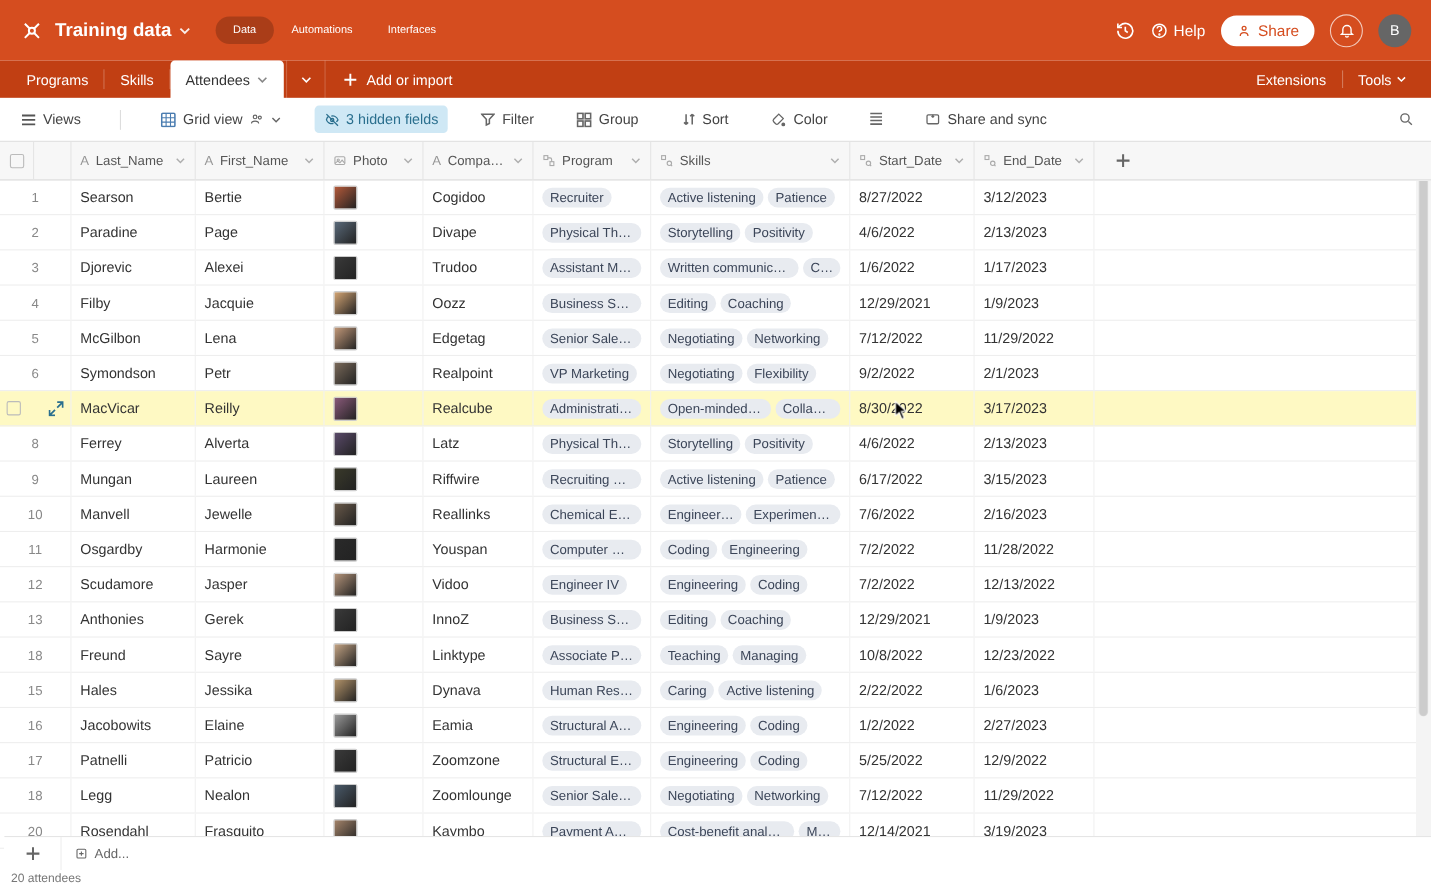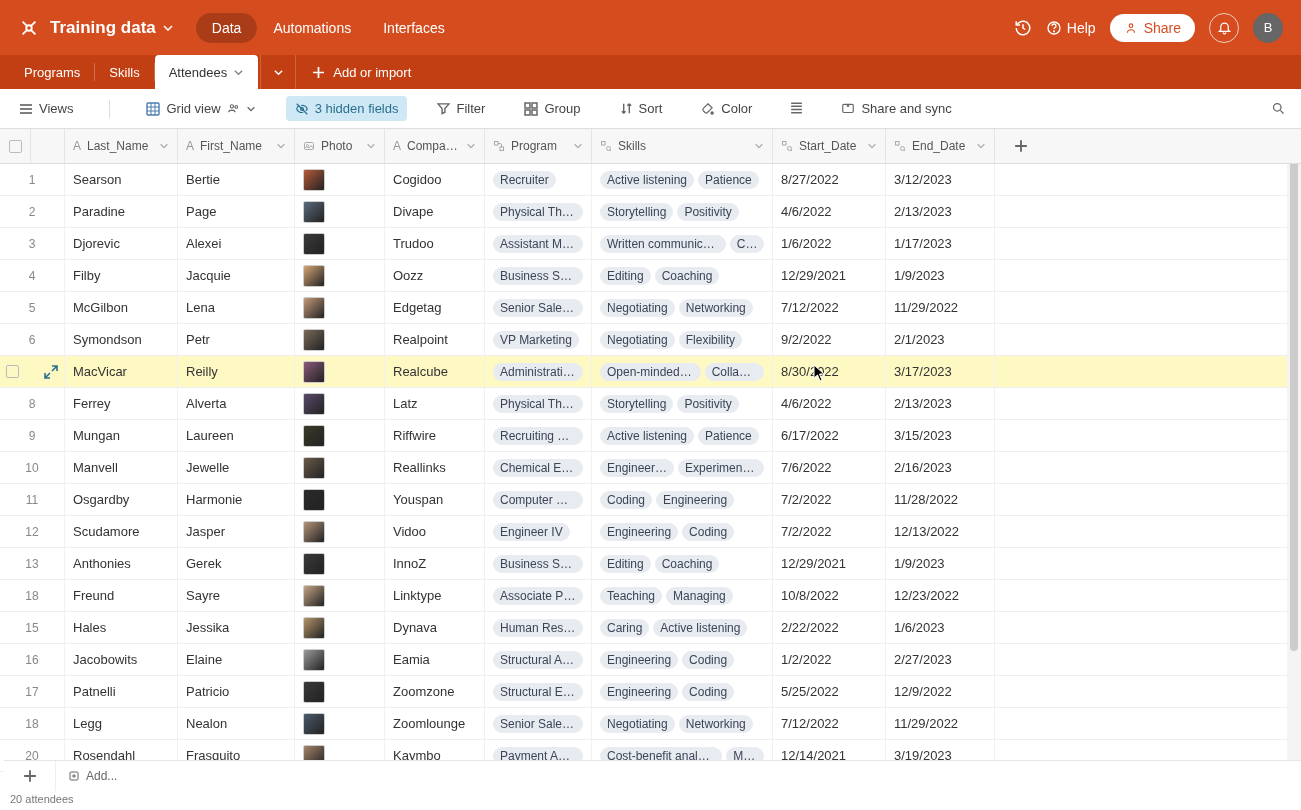--- a/index.html
+++ b/index.html
@@ -4,21 +4,21 @@
 <style>
 * { margin: 0; padding: 0; box-sizing: border-box; }
 body { font-family: -apple-system, BlinkMacSystemFont, 'Segoe UI', sans-serif; font-size: 13px; color: #333; overflow: hidden; width: 1301px; height: 810px; position: relative; }
 
 
 .top-header { background: #d54d1f; height: 55px; display: flex; align-items: center; padding: 0 18px; color: #fff; }
 .app-icon { width: 22px; height: 22px; margin-right: 10px; }
 .workspace-title { font-size: 17px; font-weight: 600; margin-right: 6px; }
 .ws-chev { opacity: .9; margin-right: 22px; }
 .top-nav { display: flex; gap: 0; }
-.top-nav-item { padding: 7px 16px; border-radius: 18px; cursor: pointer; font-size: 14px; }
+.top-nav-item { padding: 7px 16px; border-radius: 18px; cursor: pointer; font-size: 10px; }
 .top-nav-item.active { background: rgba(0,0,0,.2); }
 .top-right { margin-left: auto; display: flex; align-items: center; gap: 14px; }
 .icon-btn { display: inline-flex; align-items: center; justify-content: center; cursor: pointer; }
 .help-btn { display: flex; gap: 5px; font-size: 14px; }
 .share-btn { background: #fff; color: #d54d1f; padding: 6px 14px; border-radius: 18px; font-size: 14px; font-weight: 500; display: flex; align-items: center; gap: 6px; cursor: pointer; }
 .circ-btn { width: 30px; height: 30px; border-radius: 50%; border: 1.5px solid rgba(255,255,255,.7); display:flex; align-items:center; justify-content:center; cursor:pointer; }
 .avatar-btn { width: 30px; height: 30px; border-radius: 50%; background: #666; color:#fff; display:flex; align-items:center; justify-content:center; font-weight:500; cursor:pointer; }
 
 
 .tabs-row { background: #c13f13; height: 34px; display: flex; align-items: stretch; padding-left: 10px; }
@@ -164,20 +164,30 @@
     <svg width="11" height="11" viewBox="0 0 12 12">
         <path d="M2 4 L6 8 L10 4" fill="none" stroke="#fff" stroke-width="1.6"></path>
       </svg>
   </div>
   <div class="add-import">
     <svg width="13" height="13" viewBox="0 0 12 12">
         <path d="M6 1v10M1 6h10" stroke="#fff" stroke-width="1.6"></path>
       </svg>
     <span>Add or import</span>
   </div>
+  <div class="tabs-right">
+    <div class="tbtn">Extensions</div>
+    <div class="tdiv"></div>
+    <div class="tbtn">
+      <span>Tools</span>
+      <svg width="10" height="10" viewBox="0 0 12 12">
+          <path d="M2 4 L6 8 L10 4" fill="none" stroke="#fff" stroke-width="1.6"></path>
+        </svg>
+    </div>
+  </div>
 </div>
 
 <div class="toolbar">
   <div class="tool-btn">
     <svg width="14" height="14" viewBox="0 0 14 14">
         <path d="M1 3h12M1 7h12M1 11h12" stroke="#555" stroke-width="1.6"></path>
       </svg>
     <span>Views</span>
   </div>
   <div class="tool-divider"></div>

